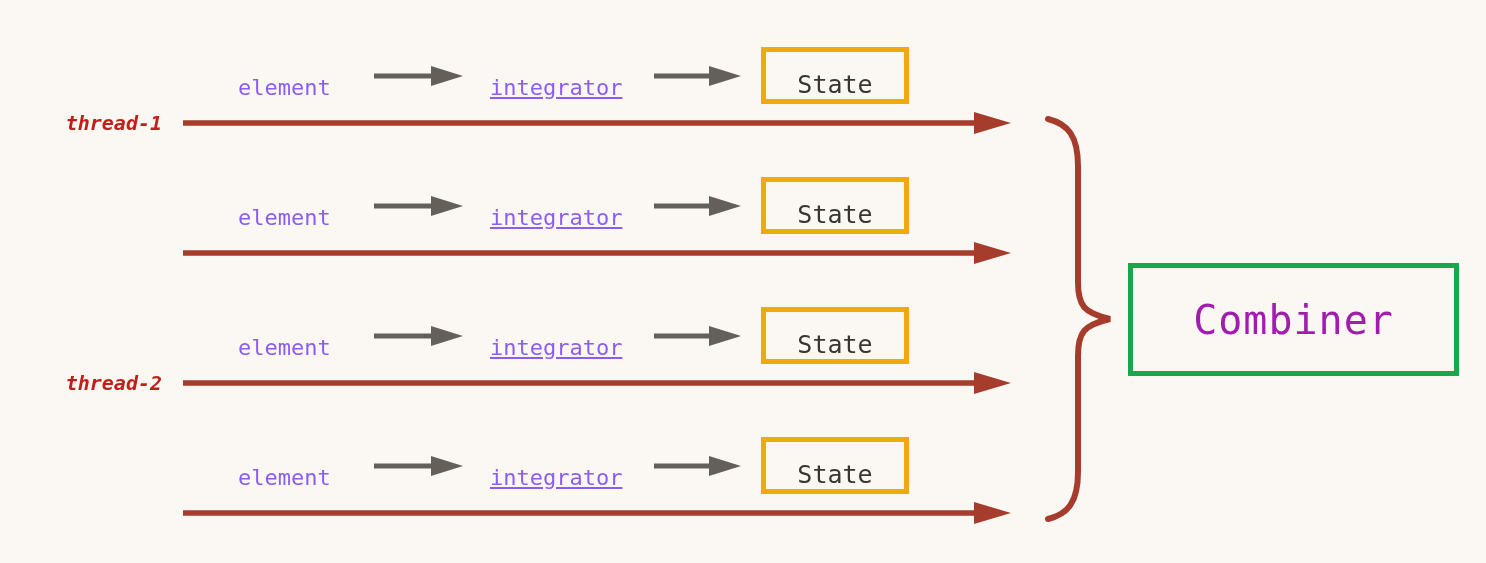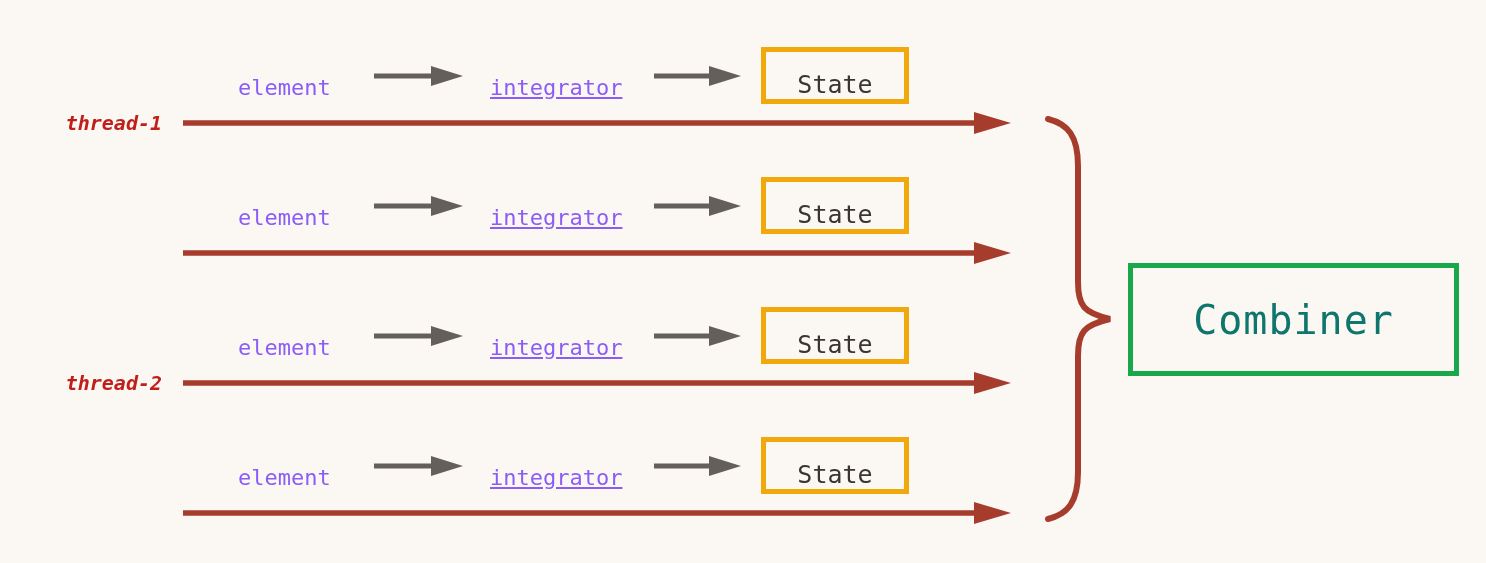--- a/index.html
+++ b/index.html
@@ -43,21 +43,21 @@
   .thread-arrow{position:absolute;left:181px;top:62px;width:832px;height:28px;}
 
   .brace{position:absolute;left:1040px;top:114px;width:80px;height:410px;}
 
   .combiner-box{
     position:absolute;left:1128px;top:263px;width:331px;height:113px;
     border:5px solid #18a84b;box-sizing:border-box;
     display:flex;align-items:center;justify-content:center;
     background:#fbf8f4;
   }
-  .combiner-box span{font-size:40px;color:#0f766e;letter-spacing:1px;}
+  .combiner-box span{font-size:40px;color:#a21caf;letter-spacing:1px;}
 </style>
 </head>
 <body>
 
 <div class="canvas">
 
   <div class="row r0">
     <span class="pipe-lbl el-lbl">element</span>
     <svg class="flow-arrow fa1" viewBox="0 0 94 26">
       <line x1="2" y1="13" x2="64" y2="13" stroke="#655f59" stroke-width="5"></line>

